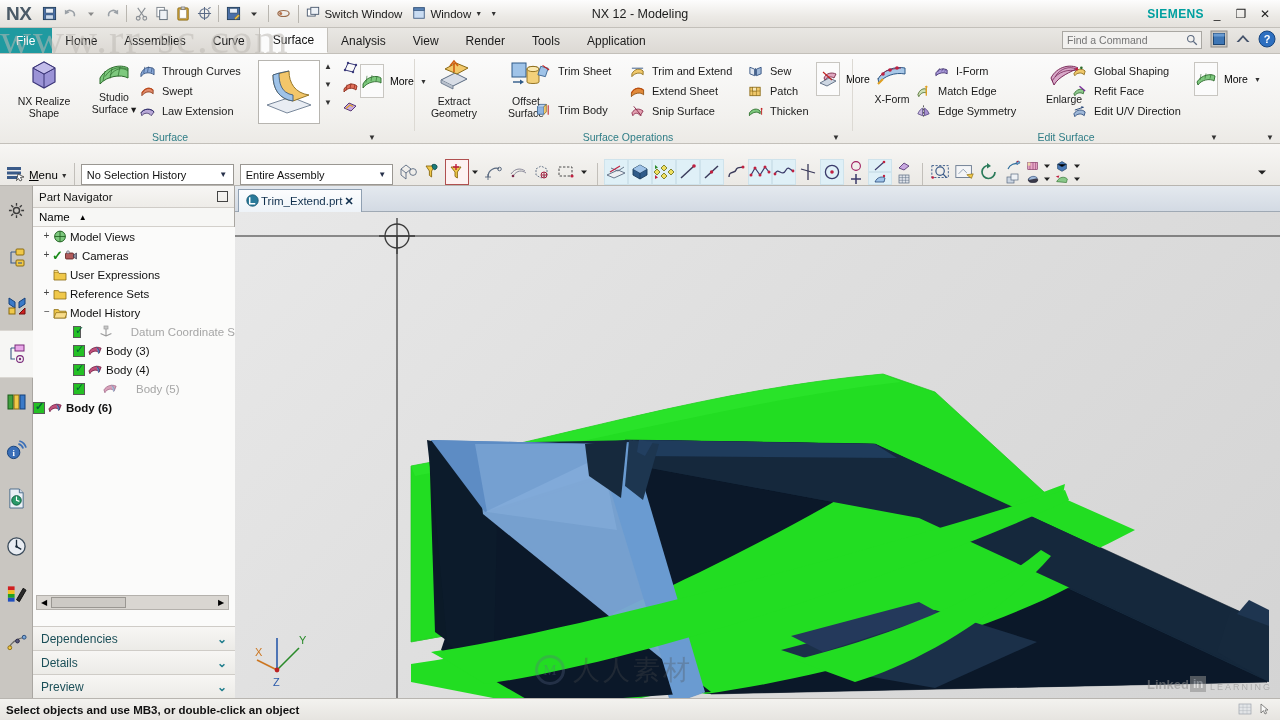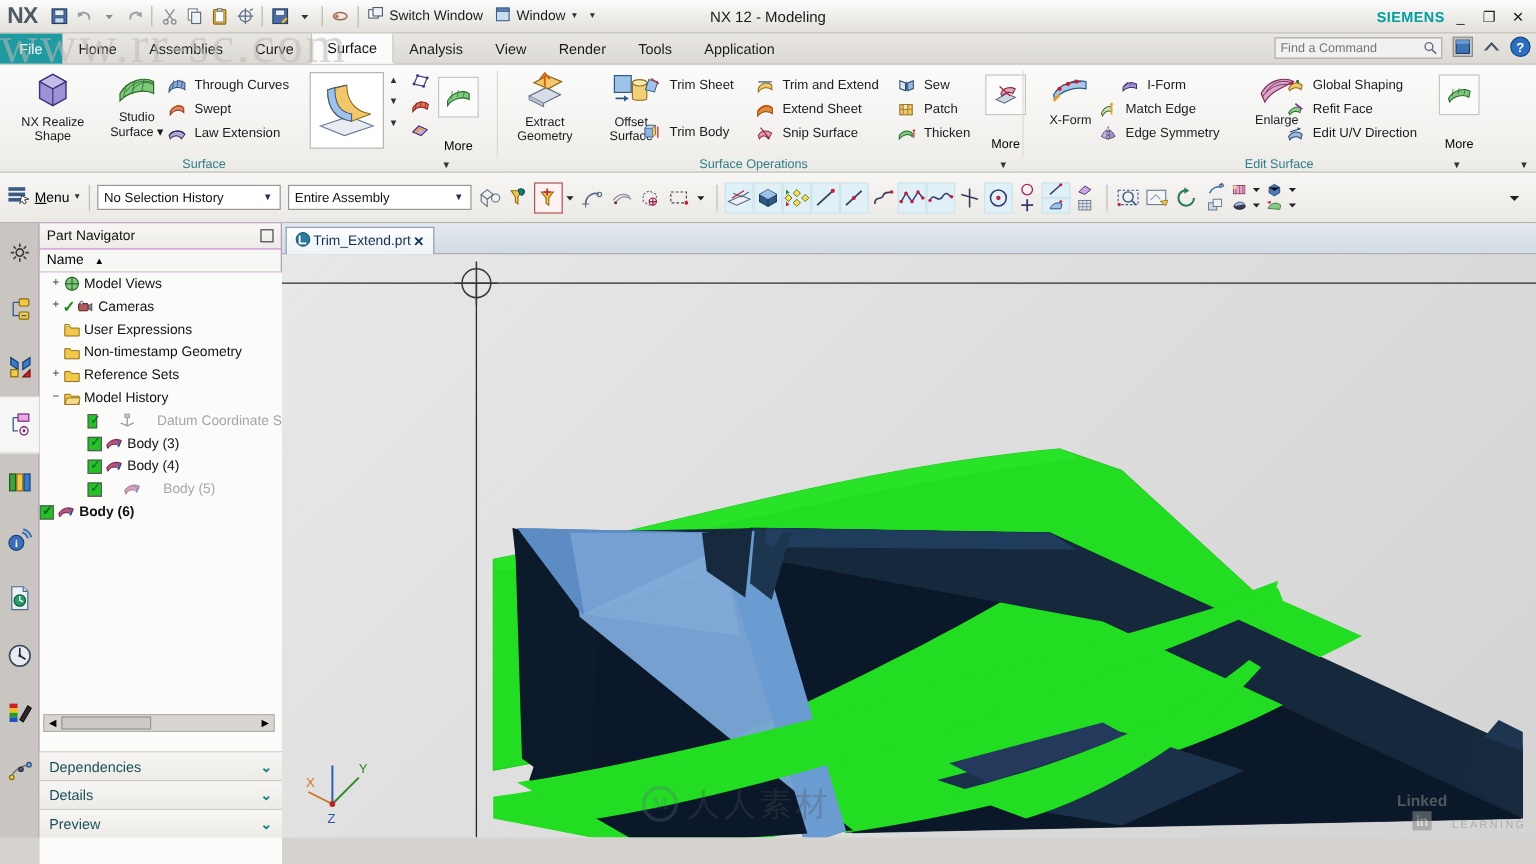--- a/index.html
+++ b/index.html
@@ -95,34 +95,34 @@
     font-size:11px; color:#1b1b1b; height:19px;
   }
   .gal {
     position:absolute; width:62px; height:64px; top:6px;
     background:#fff; border:1px solid #b7b5b0;
   }
   .galarrows { position:absolute; width:12px; top:8px; display:flex; flex-direction:column;
                align-items:center; gap:9px; font-size:8px; color:#333; }
   .morebtn {
     position:absolute; width:44px; top:6px;
-    display:flex; flex-direction:column; align-items:center; gap:18px;
+    display:flex; flex-direction:row; align-items:center; gap:6px;
   }
   .morebtn .box { width:34px; height:34px; border:1px solid #c8c6c1; background:#fbfbfb;
                   display:flex; align-items:center; justify-content:center; }
   .morebtn .lbl { font-size:10.5px; }
   .caret { font-size:7px; line-height:7px; color:#333; }
   .grpcaret { position:absolute; bottom:2px; font-size:8px; color:#333; }
 
   
   .selbar {
     position:absolute; left:0; top:144px; width:1280px; height:42px;
     background:linear-gradient(#f7f6f4,#ebe9e5);
     border-bottom:1px solid #b8b5b0;
-    display:flex; align-items:center; padding-left:6px;
+    display:flex; align-items:flex-end; padding-left:6px;
   }
   .menubtn { display:flex; align-items:center; gap:3px; font-size:11.5px; }
   .menubtn u { text-decoration:underline; }
   .vsep { width:1px; height:22px; background:#c2bfba; margin:0 6px; }
   .combo {
     height:21px; background:#fff; border:1px solid #9a9792;
     display:flex; align-items:center; padding:0 2px 0 5px;
     font-size:11px; color:#111; position:relative;
   }
   .combo .cv { flex:1; }
@@ -136,21 +136,21 @@
   .rail {
     position:absolute; left:0; top:186px; width:33px; height:512px;
     background:#c9c6c1; border-right:1px solid #a9a6a1;
   }
   .railbtn { width:33px; height:48px; display:flex; align-items:center; justify-content:center; }
   .railbtn.active { background:#f6f6f4; border-top:1px solid #dad7d2; border-bottom:1px solid #dad7d2; }
 
   
   .pnav {
     position:absolute; left:33px; top:186px; width:202px; height:512px;
-    background:#d946ef; border-right:1px solid #a9a6a1;
+    background:#fde047; border-right:1px solid #a9a6a1;
   }
   .pnav-title {
     height:22px; display:flex; align-items:center; padding:0 6px;
     font-size:11.5px; color:#111;
     background:linear-gradient(#f7f6f4,#eeece8);
     border-bottom:1px solid #cfccc7;
   }
   .pnav-title .sq { width:11px; height:11px; border:1.5px solid #444; margin-left:auto; }
   .pnav-head {
     height:19px; display:flex; align-items:center; padding:0 6px;
@@ -1139,28 +1139,20 @@
       <div class="trow" style="padding-left:19px;">
         <span class="ico">
           <svg width="14" height="12" viewBox="0 0 14 12">
               <path d="M1 3 L5 3 L6 4.4 L13 4.4 L13 11 L1 11 Z" fill="#f0c84a" stroke="#8a6a10" stroke-width="0.8"></path>
               <path d="M1 3 L1 1.4 L4.6 1.4 L5.4 3" fill="#f8dc8a" stroke="#8a6a10" stroke-width="0.7"></path>
             </svg>
         </span>
         <span>User Expressions</span>
       </div>
 
-      <div class="trow" style="padding-left:19px;">
-        <span class="ico">
-          <svg width="14" height="12" viewBox="0 0 14 12">
-              <path d="M1 2.6 L5.4 2.6 L6.4 4.2 L13 4.2 L13 11 L1 11 Z" fill="#f0c84a" stroke="#8a6a10" stroke-width="0.8"></path>
-            </svg>
-        </span>
-        <span>Non-timestamp Geometry</span>
-      </div>
 
       <div class="trow" style="padding-left:8px;">
         <span class="exp">+</span>
         <span class="ico">
           <svg width="14" height="12" viewBox="0 0 14 12">
               <path d="M1 2.6 L5.4 2.6 L6.4 4.2 L13 4.2 L13 11 L1 11 Z" fill="#f0c84a" stroke="#8a6a10" stroke-width="0.8"></path>
             </svg>
         </span>
         <span>Reference Sets</span>
       </div>
@@ -1371,24 +1363,40 @@
         <text x="18" y="56" font-size="11" fill="#2a5aaa" font-family="Liberation Sans, sans-serif">Z</text>
       </g>
     </svg>
 
     <div class="wmark">
       <span class="ring">M</span>
       <span class="zh">人人素材</span>
     </div>
 
     <div class="lil">
-      <span style="display:flex; align-items:center; gap:1px;flex-direction:column;">
+      <span style="display:flex; align-items:flex-end; gap:1px;">
         <span class="lt" style="font-size:13px; letter-spacing:0; color:#8b8b8b; font-weight:bold;">Linked</span>
         <span class="li">in</span>
       </span>
       <span class="lt">LEARNING</span>
     </div>
   </div>
 
+  <div class="statusbar">
+    <span class="msg">Select objects and use MB3, or double-click an object</span>
+    <span style="margin-left:auto; display:flex; gap:6px; padding-right:8px; opacity:0.7;">
+      <span>
+        <svg width="14" height="12" viewBox="0 0 14 12">
+            <rect x="1" y="1" width="12" height="10" fill="#dfe3e8" stroke="#7a8290" stroke-width="0.7"></rect>
+            <path d="M5 1 L5 11 M9 1 L9 11 M1 4.3 L13 4.3 M1 7.6 L13 7.6" stroke="#9aa2ae" stroke-width="0.5"></path>
+          </svg>
+      </span>
+      <span>
+        <svg width="14" height="12" viewBox="0 0 14 12">
+            <path d="M3 1 L3 10 L5.4 7.6 L7 11 L8.6 10.2 L7 7 L10 7 Z" fill="#fff" stroke="#333" stroke-width="0.8"></path>
+          </svg>
+      </span>
+    </span>
+  </div>
 
   <div class="pgwm">www.rr-sc.com</div>
 
 </div>
 
 </body></html>

